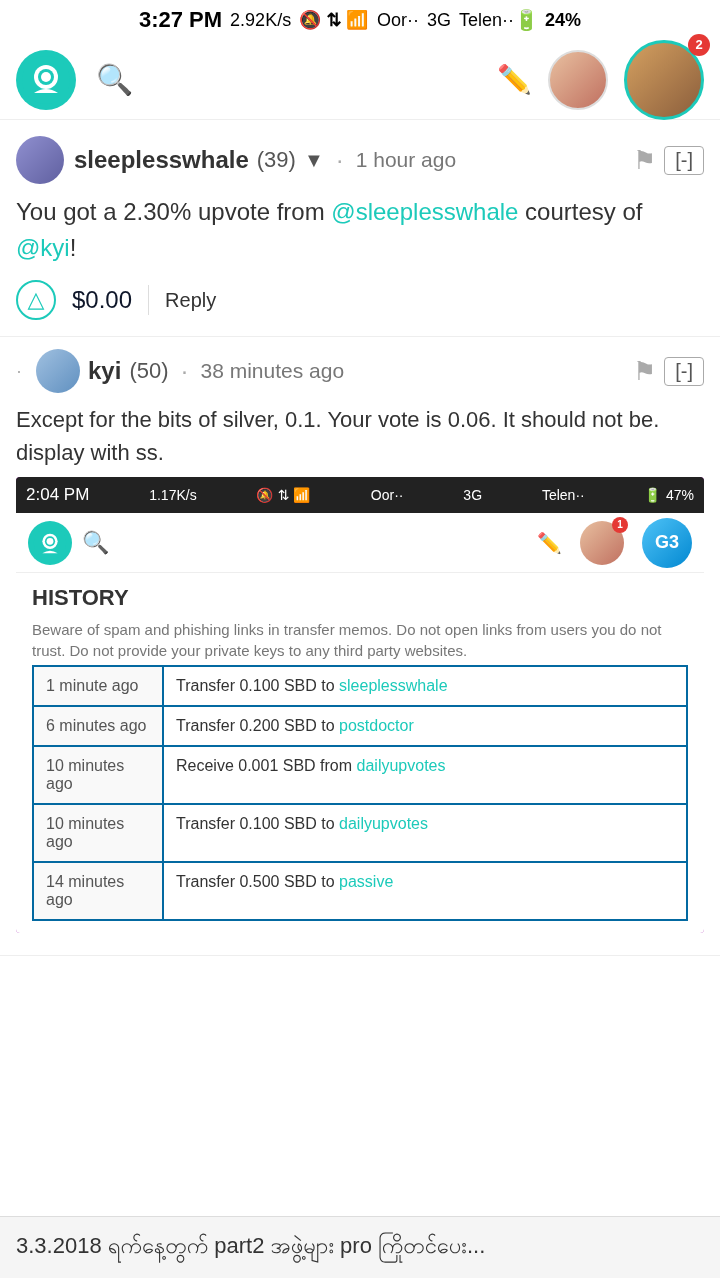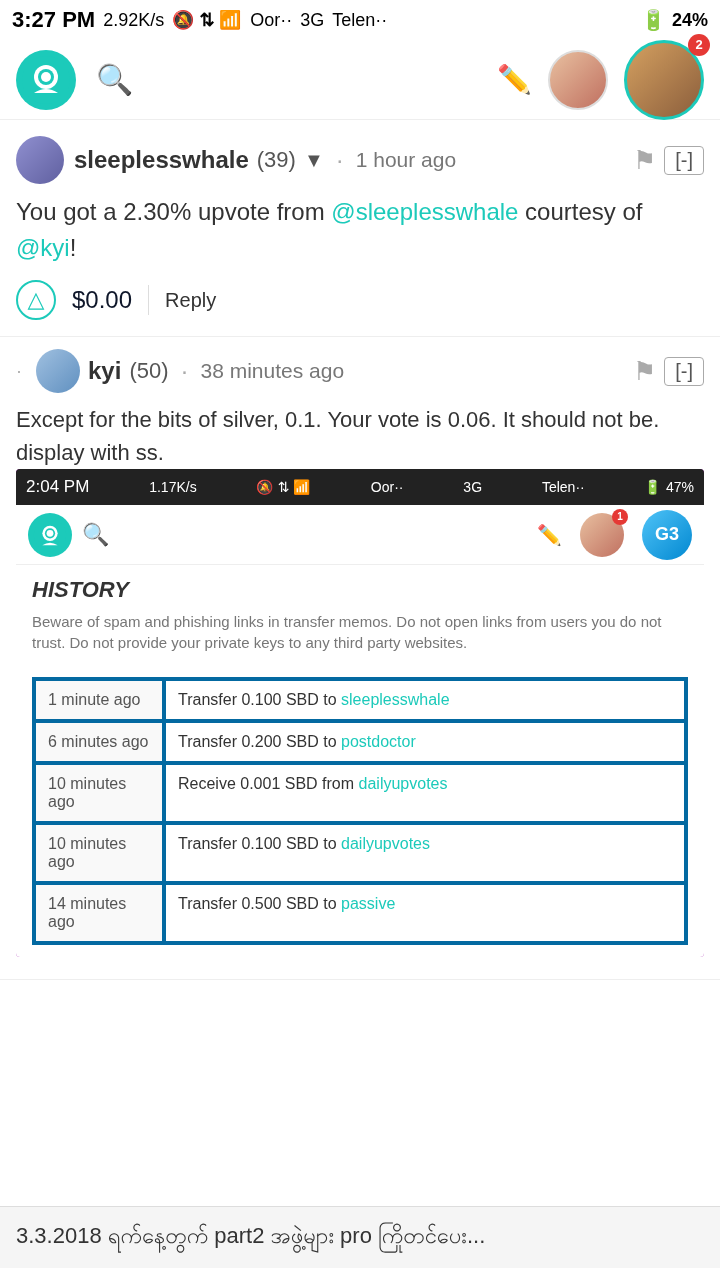--- a/index.html
+++ b/index.html
@@ -5,21 +5,21 @@
   <style>
     * { margin: 0; padding: 0; box-sizing: border-box; }
     body { width: 720px; min-height: 1280px; font-family: Arial, sans-serif; background: #fff; overflow-x: hidden; }
 
     
     .status-bar {
       background: #fff;
       height: 40px;
       display: flex;
       align-items: center;
-      justify-content: space-between;
+      justify-content: center;
       padding: 0 12px;
       font-size: 22px;
       font-weight: bold;
     }
     .status-left { display: flex; align-items: center; gap: 8px; }
     .status-right { display: flex; align-items: center; gap: 6px; font-size: 20px; }
 
     
     .top-nav {
       background: #fff;
@@ -117,21 +117,21 @@
     .reply-btn { font-size: 20px; color: #333; cursor: pointer; }
 
     
     .nested-post {
       padding: 12px 16px;
       border-bottom: 1px solid #eee;
     }
     .nested-dot { color: #aaa; font-size: 18px; margin-right: 6px; }
     .nested-header { display: flex; align-items: center; gap: 8px; margin-bottom: 10px; }
 
-    .nested-body { font-size: 22px; color: #333; line-height: 1.5; margin-bottom: 0; }
+    .nested-body { font-size: 22px; color: #333; line-height: 1.5; margin-bottom: 8px; }
 
     
     .screenshot-embed {
       background: #a21caf;
       border-radius: 4px;
       overflow: hidden;
       margin-bottom: 10px;
     }
     .screenshot-statusbar {
       background: #222;
@@ -181,38 +181,38 @@
       width: 50px; height: 50px;
       border-radius: 50%;
       background: linear-gradient(135deg, #4fc3f7, #0288d1);
       display: flex; align-items: center; justify-content: center;
       color: #fff;
       font-weight: bold;
       font-size: 18px;
     }
 
     .ss-content { background: #fff; padding: 12px 16px; }
-    .ss-history-title { font-size: 22px; font-weight: bold; color: #333; margin-bottom: 8px; font-style: italic; }
-    .ss-warning { font-size: 15px; color: #777; margin-bottom: 24px; line-height: 1.4; }
+    .ss-history-title { font-size: 22px; font-weight: bold; color: #333; margin-bottom: 8px; }
+    .ss-warning { font-size: 15px; color: #777; margin-bottom: 4px; line-height: 1.4; }
 
     .ss-table { width: 100%; border-collapse: collapse; }
     .ss-table td {
-      border: 4px solid #0369a1;
+      border: 2px solid #0369a1;
       padding: 10px 12px;
       font-size: 16px;
       vertical-align: top;
     }
     .ss-table td:first-child { color: #555; width: 130px; background: #f9f9f9; }
     .ss-table td:last-child { color: #333; }
     .ss-link { color: #1ccaba; text-decoration: none; }
 
     
     .bottom-bar {
       position: fixed;
-      bottom: 12px;
+      bottom: 2px;
       width: 720px;
       background: #f5f5f5;
       padding: 14px 16px;
       font-size: 22px;
       color: #333;
       border-top: 1px solid #ddd;
     }
   </style>
 </head>
 <body>

